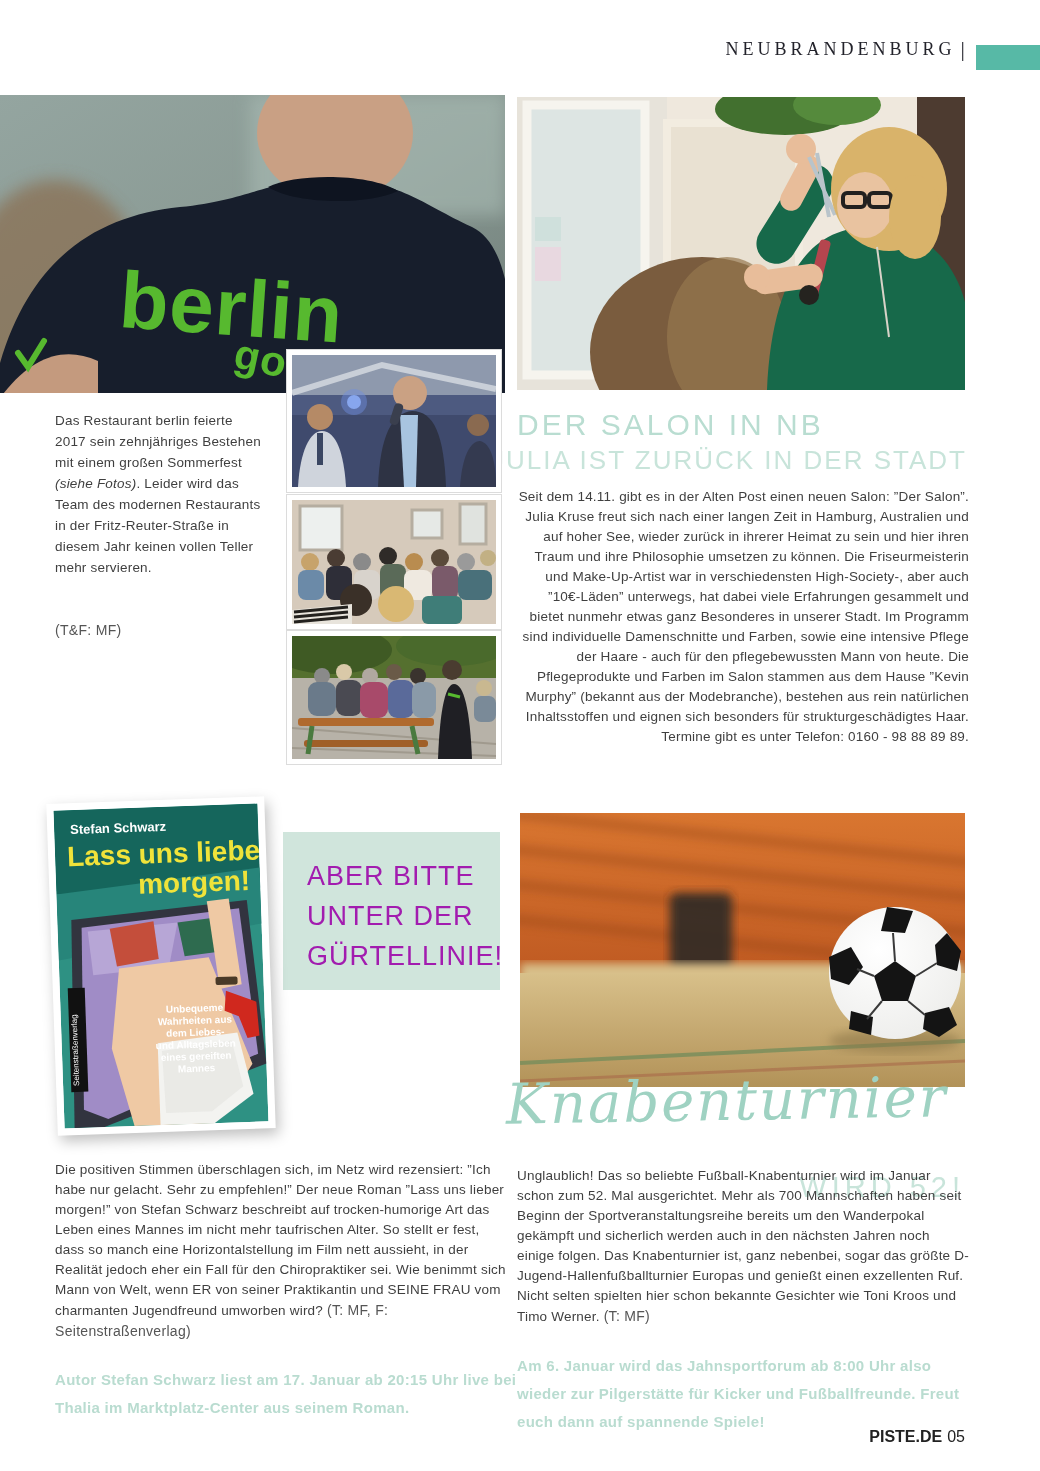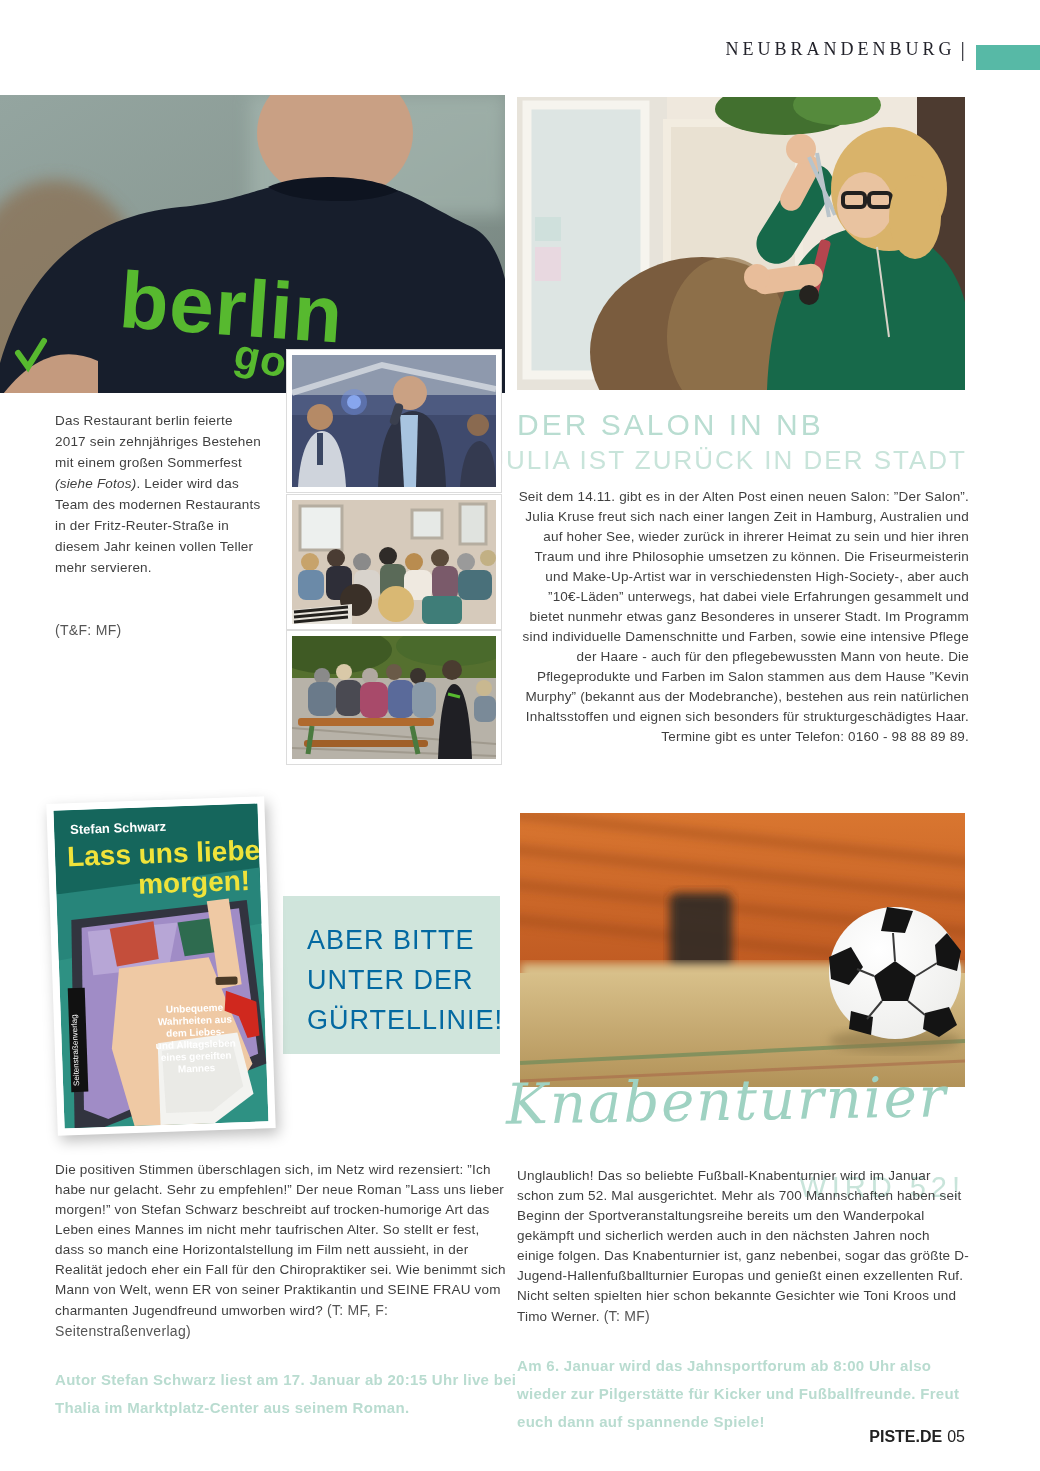--- a/index.html
+++ b/index.html
@@ -36,22 +36,22 @@
 
   .salon-headline{left:517px;top:408px;font-size:30px;font-weight:normal;letter-spacing:3px;color:#b9ddd1;}
   .salon-subheadline{left:491px;top:445px;font-size:26px;letter-spacing:2px;color:#c8e4da;}
   .salon-body{left:517px;top:487px;width:452px;line-height:20px;text-align:right;}
 
   
   .book{left:52px;top:800px;width:218px;height:332px;background:#fff;padding:7px;box-sizing:border-box;
         transform:rotate(-2deg);box-shadow:3px 6px 14px rgba(0,0,0,.25);z-index:2;}
   .book svg{width:100%;height:100%;display:block;}
 
-  .teaser-box{left:283px;top:896px;width:217px;height:158px;background:#d0e5dc;box-sizing:border-box;
-              padding:24px 18px 0 24px;color:#0369a1;font-size:27px;line-height:40px;letter-spacing:1px;}
+  .teaser-box{left:283px;top:832px;width:217px;height:158px;background:#d0e5dc;box-sizing:border-box;
+              padding:24px 18px 0 24px;color:#a21caf;font-size:27px;line-height:40px;letter-spacing:1px;}
 
   .book-body{left:55px;top:1160px;width:455px;line-height:20px;}
   .note{font-size:15px;font-weight:bold;color:#b9dcd0;line-height:28px;letter-spacing:.3px;}
   .note-left{left:55px;top:1366px;width:470px;}
   .note-right{left:517px;top:1352px;width:455px;}
 
   
   .script-headline{left:506px;top:1068px;font-family:"DejaVu Serif",serif;font-style:italic;
                    font-size:56px;color:#9fd2c2;letter-spacing:2px;z-index:3;transform:rotate(-1deg);}
   .sub-52{right:75px;top:1130px;font-size:29px;color:#c8e4da;letter-spacing:5px;text-align:right;margin-top:41px;}

